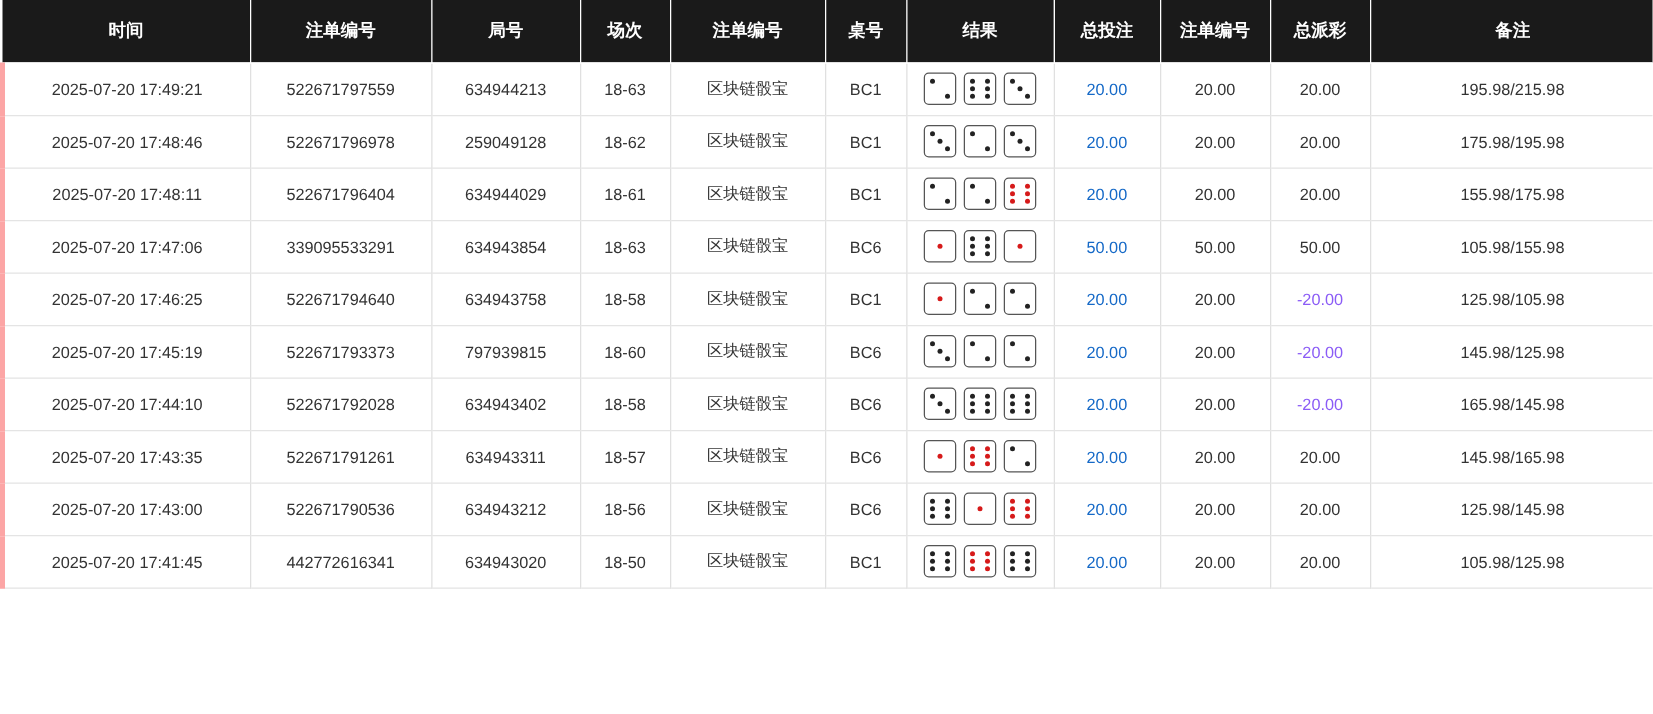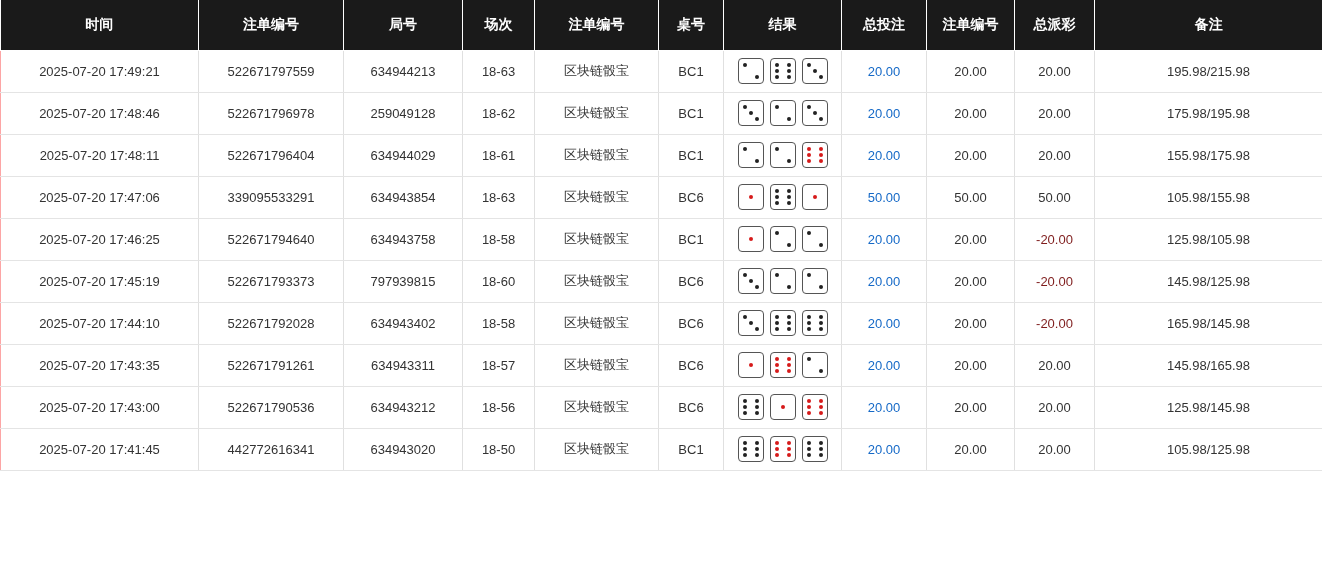--- a/index.html
+++ b/index.html
@@ -37,24 +37,24 @@
     border-top: none;
     border-left: none;
     height: 42px;
     font-size: 13px;
     text-align: center;
     padding: 0 4px;
     box-sizing: border-box;
     background: #ffffff;
     white-space: nowrap;
   }
-  #bet-table tr td:first-child { border-left: 1px solid #fca5a5; }
+  #bet-table tr td:first-child { border-left: 4px solid #fca5a5; }
   #bet-table tbody tr.data-row td { border-bottom: 1px solid #e4e4e4; }
   .c-blue { color: #1569c7; }
-  .c-red  { color: #7f1d1d; margin-left: 29px; }
+  .c-red  { color: #8b5cf6; margin-left: 29px; }
   .summary td {
     background: #b3b3b3 !important;
     color: #ffffff;
     font-size: 13px;
     border-right: 1px solid #ffffff;
     border-bottom: 1px solid #ffffff;
     border-left: none;
   }
   .summary td:first-child { border-left: none !important; }
   .dice-cell {

